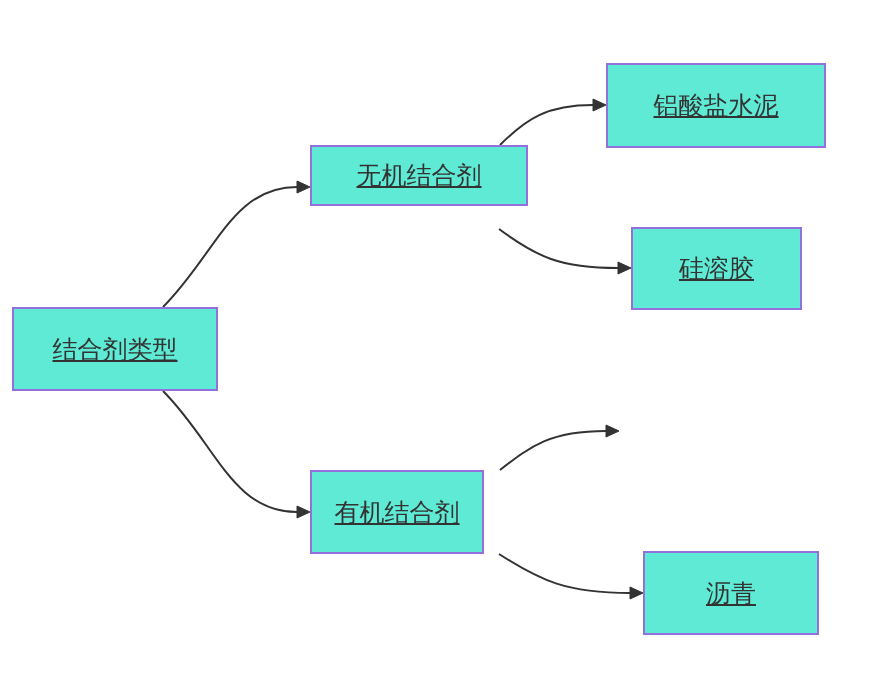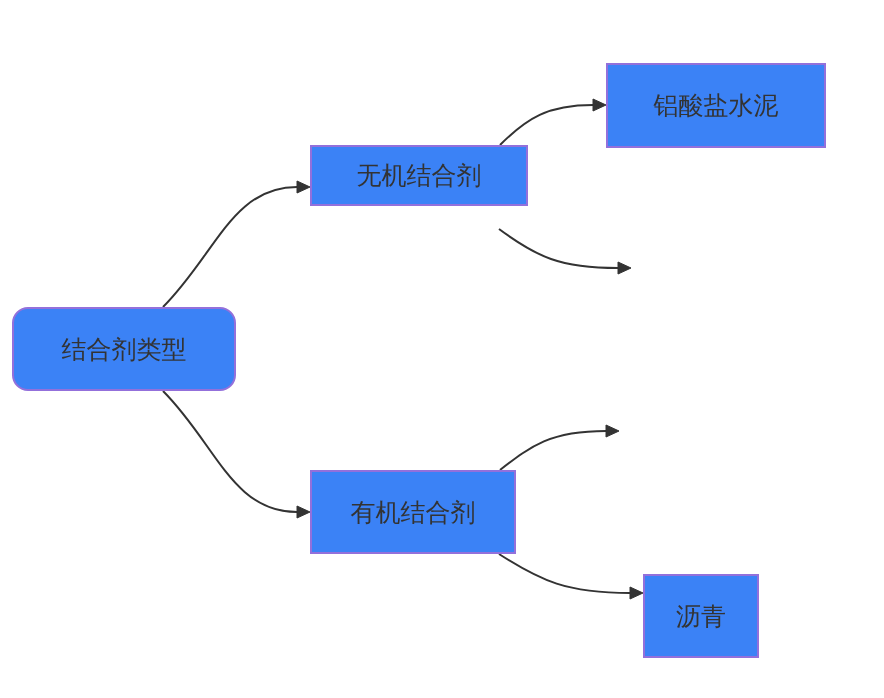--- a/index.html
+++ b/index.html
@@ -27,37 +27,38 @@
     stroke: #333333;
     stroke-width: 2px;
   }
   .edges polygon {
     fill: #333333;
     stroke: #333333;
   }
   .node {
     position: absolute;
     box-sizing: border-box;
-    background: #3b82f6;
+    background: #5eead4;
     border: 2px solid #9370DB;
     color: #333333;
     font-size: 25px;
     display: flex;
     align-items: center;
     justify-content: center;
     text-align: center;
     white-space: nowrap;
+    text-decoration: underline;
   }
-  .node-root      { left: 12px;  top: 307px; width: 224px; height: 84px; border-radius: 16px; }
+  .node-root      { left: 12px;  top: 307px; width: 206px; height: 84px; }
   .node-inorganic { left: 310px; top: 145px; width: 218px; height: 61px; }
-  .node-organic   { left: 310px; top: 470px; width: 206px; height: 84px; }
+  .node-organic   { left: 310px; top: 470px; width: 174px; height: 84px; }
   .node-aluminate { left: 606px; top: 63px;  width: 220px; height: 85px; }
   .node-silica    { left: 631px; top: 227px; width: 171px; height: 83px; }
   .node-phenolic  { left: 619px; top: 389px; width: 194px; height: 85px; }
-  .node-asphalt   { left: 643px; top: 574px; width: 116px; height: 84px; }
+  .node-asphalt   { left: 643px; top: 551px; width: 176px; height: 84px; }
 </style>
 </head>
 <body>
 
 <div class="canvas">
 
   <svg class="edges" width="884" height="698" viewBox="0 0 884 698">
     <g>
       <path d="M 163,307 C 216,254 232,187 297,187"></path>
       <polygon points="297,181 310,187 297,193"></polygon>
@@ -85,17 +86,18 @@
   </svg>
 
   <div class="node node-root">结合剂类型</div>
 
   <div class="node node-inorganic">无机结合剂</div>
 
   <div class="node node-organic">有机结合剂</div>
 
   <div class="node node-aluminate">铝酸盐水泥</div>
 
+  <div class="node node-silica">硅溶胶</div>
 
 
   <div class="node node-asphalt">沥青</div>
 
 </div>
 
 </body></html>

